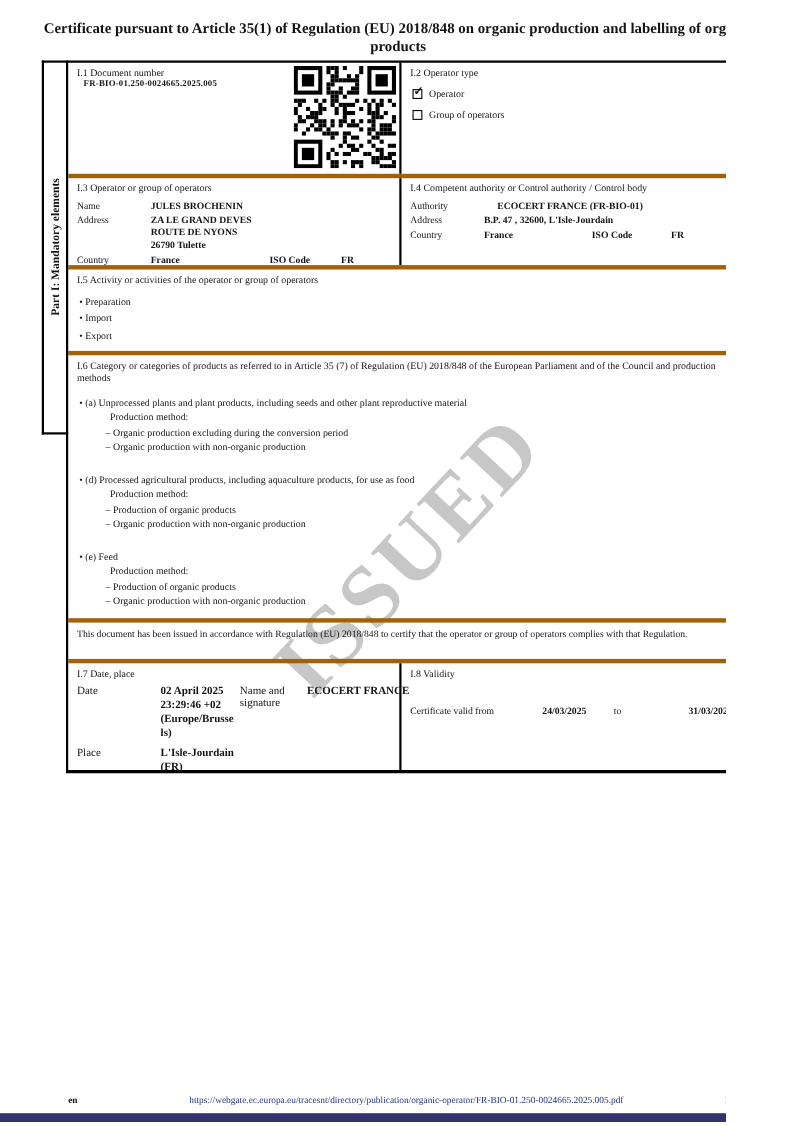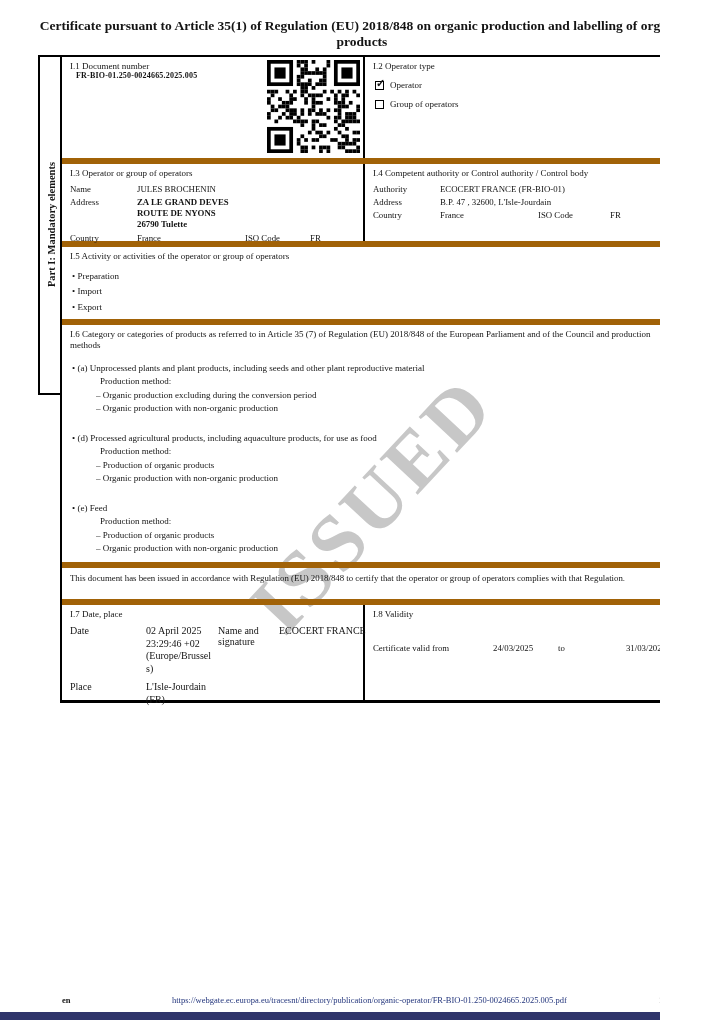--- a/index.html
+++ b/index.html
@@ -20,21 +20,21 @@
   
   .sidebar { position:absolute; left:38px; top:55px; width:24px; height:340px;
              border:2px solid #000; border-right:none; z-index:2;
              display:flex; align-items:center; justify-content:center; background:transparent; }
   .sidebar span { writing-mode:vertical-rl; transform:rotate(180deg);
                   font-weight:bold; font-size:10.5px; white-space:nowrap; }
 
   
   .doc-table { position:absolute; left:60px; top:55px; width:616px; z-index:2;
                border:2px solid #000; border-bottom-width:3px; background:transparent; }
-  .row { display:flex; border-top:6px solid #a16207; }
+  .row { display:flex; border-top:4px solid #a16207; }
   .row:first-child { border-top:none; }
   .cell { position:relative; padding:4px 8px; font-size:9px; }
   .cell.left  { width:303px; border-right:2px solid #000; }
   .cell.right { flex:1; }
   .cell.full  { width:100%; }
   .sec-label { font-size:9px; }
   .r1 { height:101px; }
   .r2 { height:83px; }
   .r3 { height:78px; }
   .r4 { height:243px; }
@@ -49,21 +49,21 @@
   
   .opt { display:flex; align-items:center; margin:9px 0 0 2px; }
   .cb { display:inline-block; width:9px; height:9px; border:1px solid #000;
         margin-right:6px; position:relative; flex:0 0 auto; }
   .cb .mark { position:absolute; left:0; top:-4px; font-size:11px; font-weight:bold; line-height:1; }
 
   
   .fgrid { display:grid; margin-top:6px; row-gap:3px; font-size:8.8px; align-items:start; }
   .g3 { grid-template-columns:67px 108px 65px 1fr; }
   .g4 { grid-template-columns:67px 98px 72px 1fr; }
-  .val { font-weight:normal; }
+  .val { font-weight:bold; }
   .addr div { font-weight:bold; line-height:1.25; }
 
   
   .act { margin:8px 0 0 2px; line-height:1.7; }
   .act .bullet::before { content:"• "; }
 
   
   .i6-head { line-height:1.25; }
   .cat-block { margin-top:10px; line-height:1.5; }
   .cat-name::before { content:"• "; }
@@ -355,21 +355,21 @@
           <div>Country</div>
           <div class="val">France</div>
           <div class="val">ISO Code</div>
           <div class="val">FR</div>
         </div>
       </div>
       <div class="cell right">
         <div class="sec-label">I.4 Competent authority or Control authority / Control body</div>
         <div class="fgrid g4">
           <div>Authority</div>
-          <div class="val" style="grid-column:2 / span 3;">ECOCERT FRANCE (FR-BIO-01)</div>
+          <div class="val" style="grid-column:2 / span 3;margin-left:12px;">ECOCERT FRANCE (FR-BIO-01)</div>
           <div>Address</div>
           <div class="val" style="grid-column:2 / span 3;">B.P. 47 , 32600, L'Isle-Jourdain</div>
           <div>Country</div>
           <div class="val">France</div>
           <div class="val">ISO Code</div>
           <div class="val">FR</div>
         </div>
       </div>
     </div>
 

